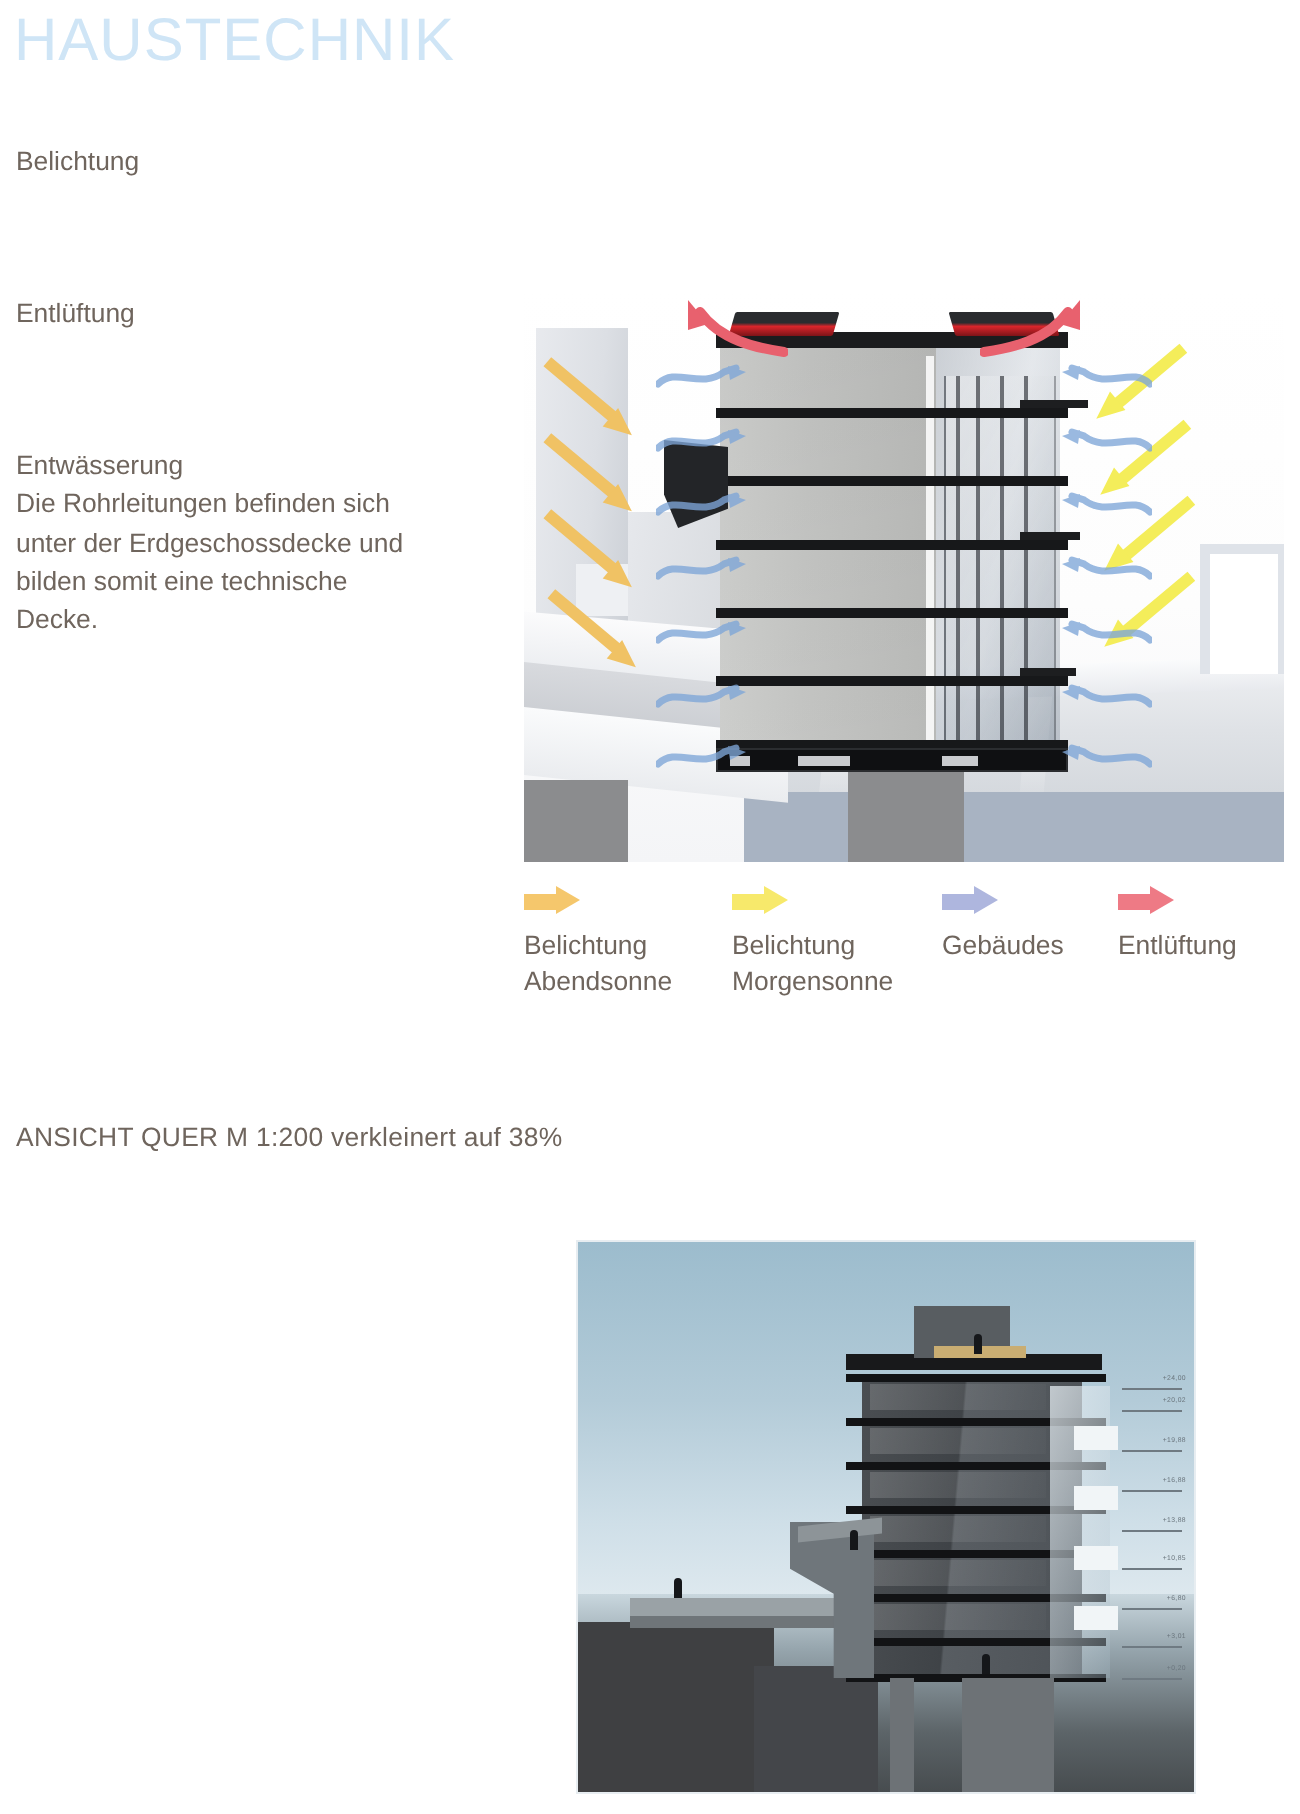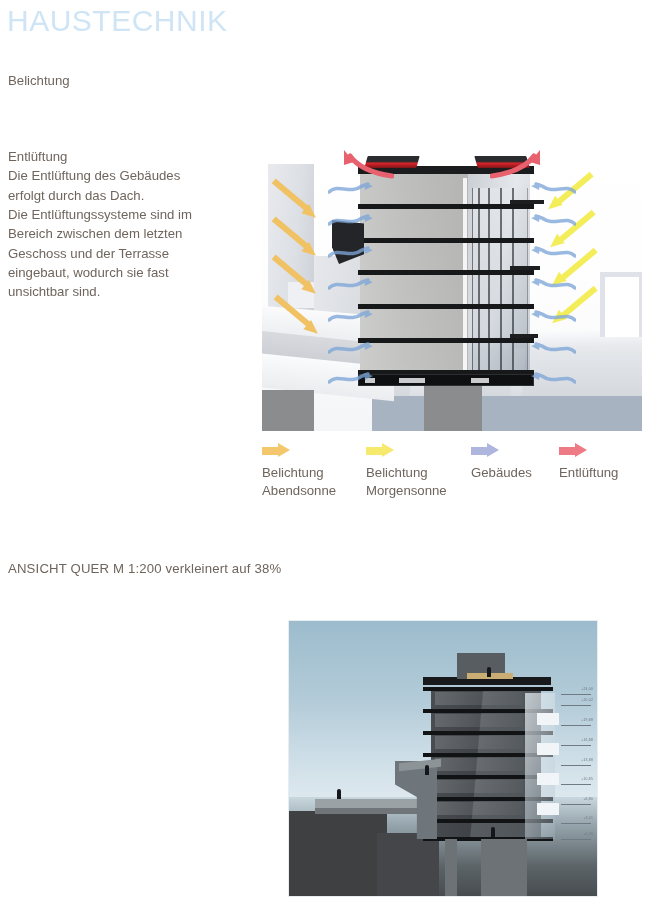--- a/index.html
+++ b/index.html
@@ -439,30 +439,27 @@
 </head>
 <body>
 
 <div class="board-title">HAUSTECHNIK</div>
 
 <div class="text-column">
   <div class="text-block">
     <span class="heading">Belichtung</span>
   </div>
   <div class="text-block">
-    <span class="heading">Entlüftung</span><span>Die Entlüftung des Gebäudes
-erfolgt durch das Dach.
-Die Entlüftungssysteme sind im
-Bereich zwischen dem letzten
-Geschoss und der Terrasse
-eingebaut, wodurch sie fast
-unsichtbar sind.</span>
+    <span class="heading">Entlüftung</span>
   </div>
   <div class="text-block">
-    
+    <span class="heading">Entwässerung</span><span>Die Rohrleitungen befinden sich
+unter der Erdgeschossdecke und
+bilden somit eine technische
+Decke.</span>
   </div>
 </div>
 
 <div class="render-top">
   <div class="rt-sky"></div>
 
   <div class="rt-block blk-tall"></div>
   <div class="rt-block blk-mid"></div>
   <div class="rt-block blk-small"></div>
 

